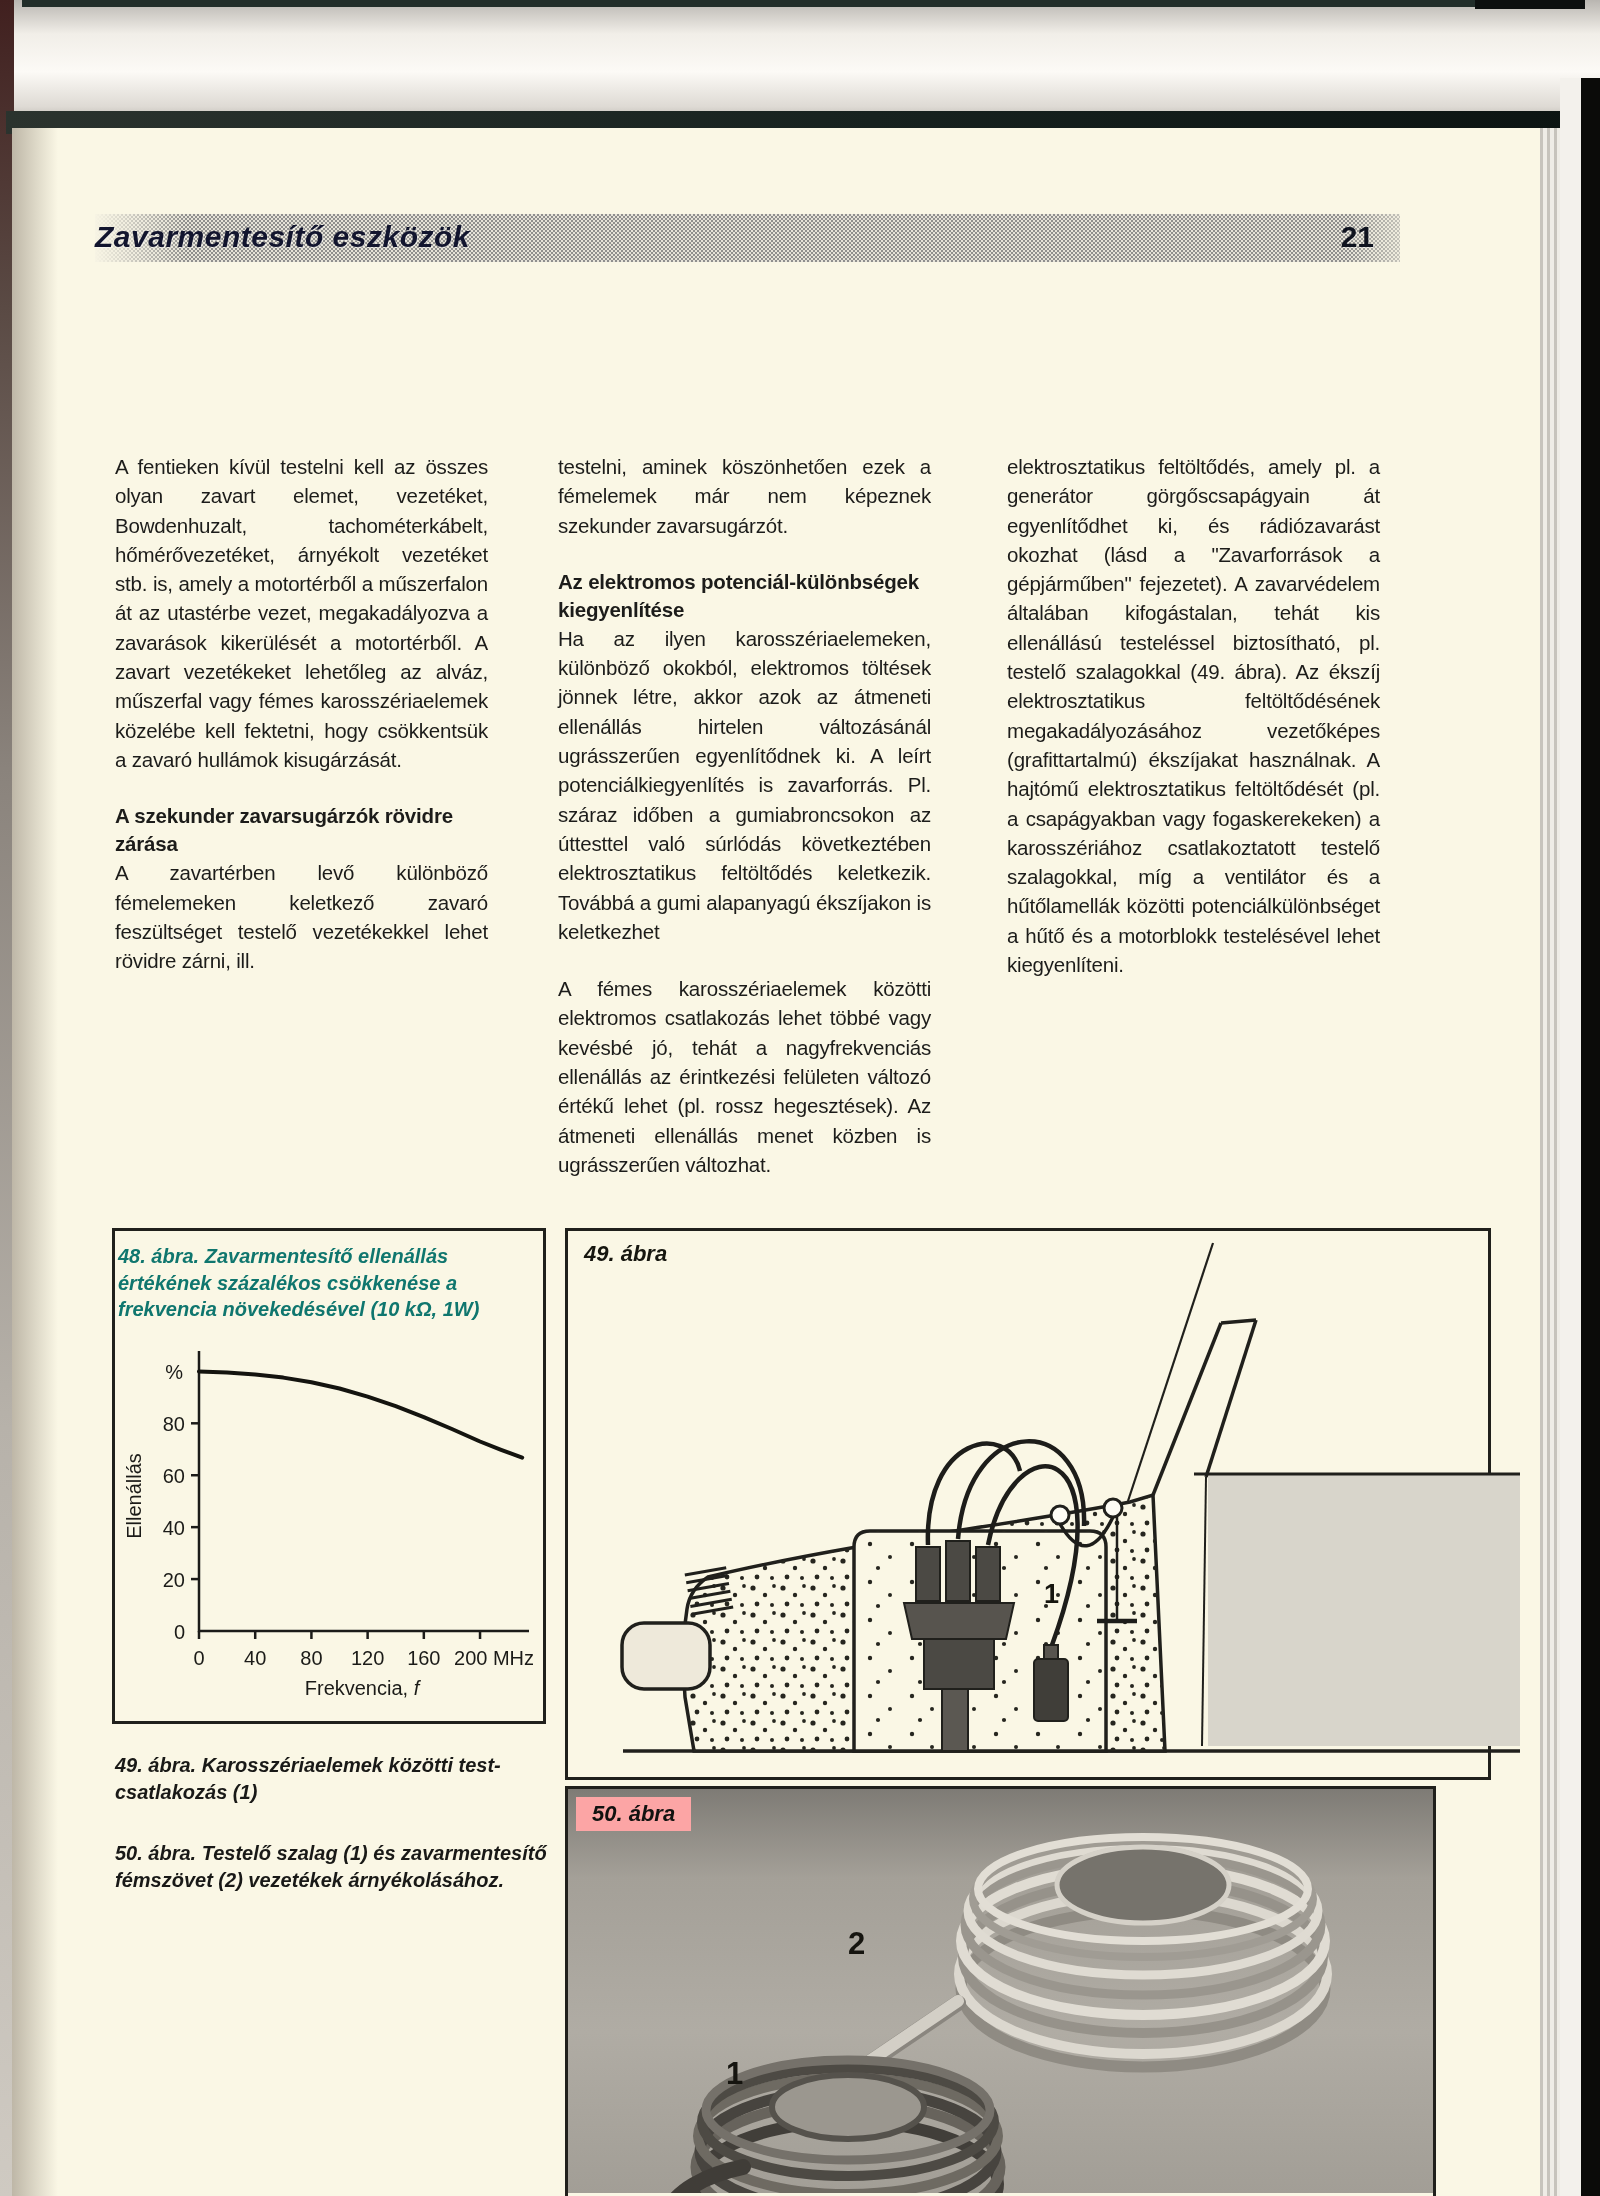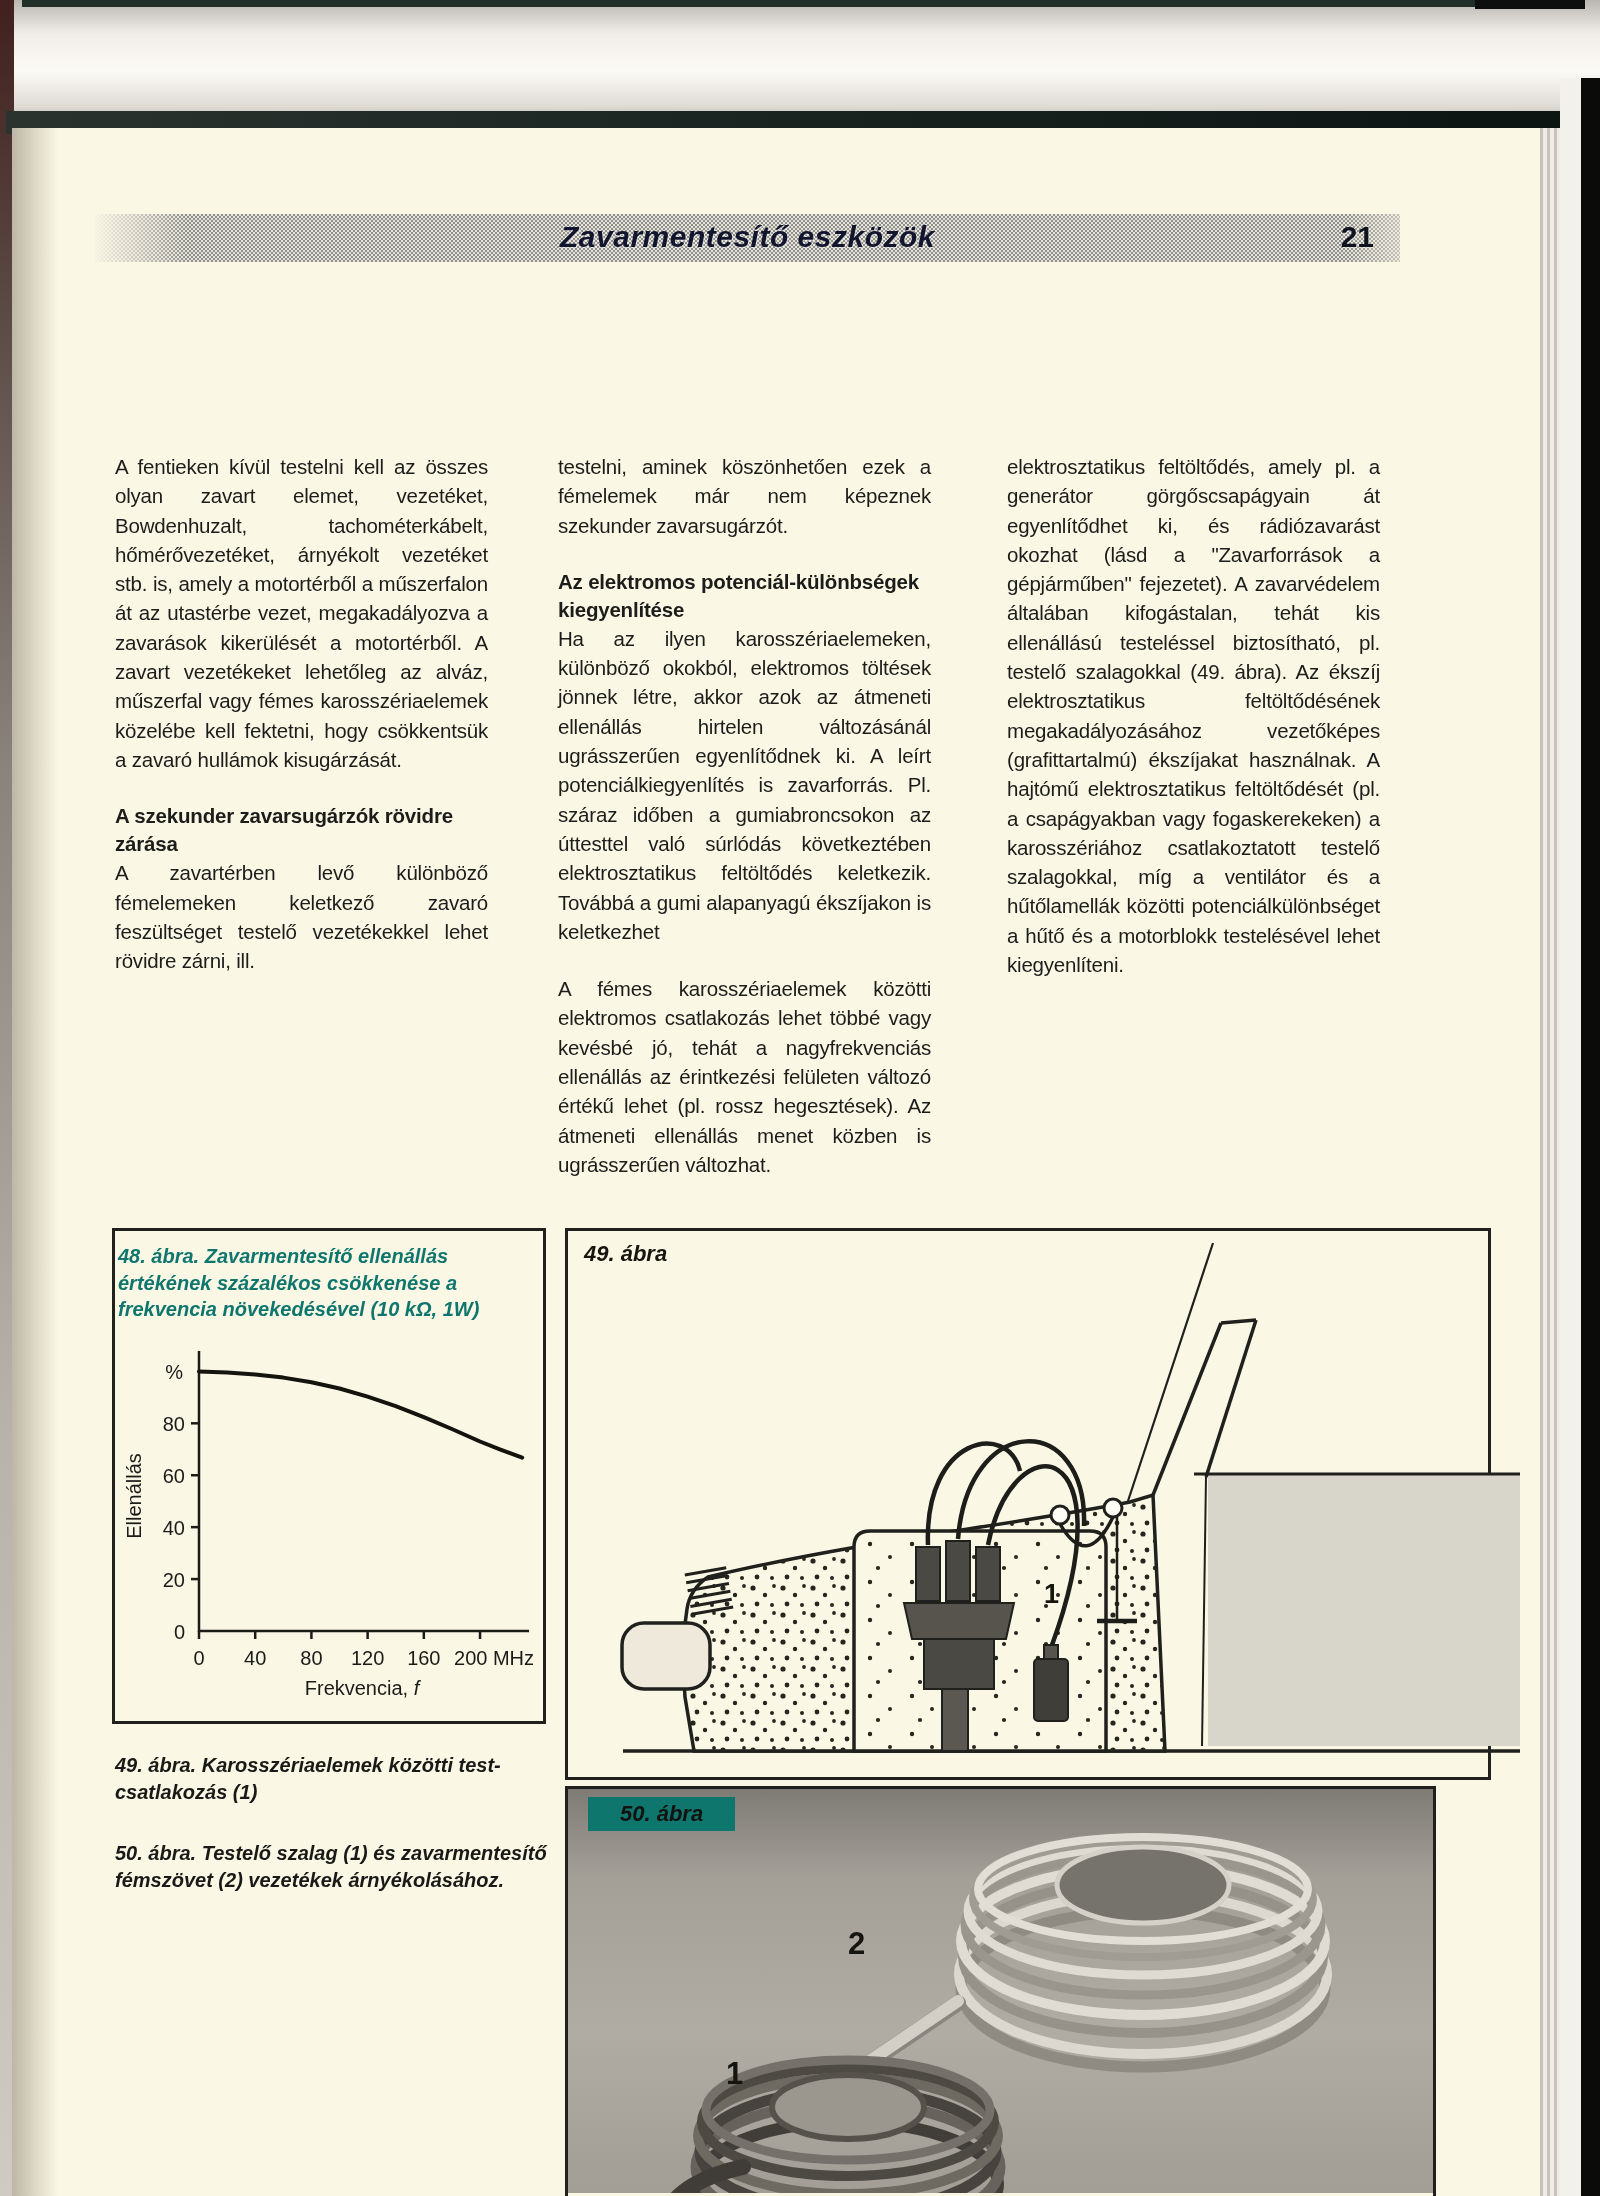--- a/index.html
+++ b/index.html
@@ -21,21 +21,21 @@
   #right-edge-lines{position:absolute;left:1540px;top:128px;width:24px;height:2068px;
     background:repeating-linear-gradient(90deg,#c7c3bc 0 3px,#efece6 3px 7px);}
   #right-white{position:absolute;left:1560px;top:78px;width:40px;height:2118px;background:#f3f1ec;}
   #right-black{position:absolute;left:1581px;top:78px;width:19px;height:2118px;background:#0b0b09;}
   
   #header-bar{position:absolute;left:95px;top:214px;width:1305px;height:48px;
     background-image:conic-gradient(#8f8f8d 25%,#e6e3d8 25% 50%,#8f8f8d 50% 75%,#e6e3d8 75%);
     background-size:4px 4px;}
   #header-bar::before{content:"";position:absolute;inset:0;
     background:linear-gradient(90deg,#f7f4e4 0%,rgba(247,244,228,0) 7%,rgba(247,244,228,0) 96%,rgba(247,244,228,.5) 100%);}
-  #header-title{position:absolute;left:0;top:6px;width:100%;text-align:center;
+  #header-title{position:absolute;left:0;top:6px;width:100%;text-align:left;
     font-size:30px;font-weight:bold;font-style:italic;color:#12152e;letter-spacing:.5px;
     text-shadow:1px 1px 0 rgba(255,255,255,.45);}
   #header-page-num{position:absolute;right:26px;top:6px;font-size:30px;font-weight:bold;
     color:#0f131f;text-shadow:1px 1px 0 rgba(255,255,255,.4);}
   
   .col{position:absolute;top:452px;width:373px;font-size:20.5px;line-height:29.3px;
     color:#1c1c1a;text-align:justify;letter-spacing:-0.2px;}
   #col1{left:115px;} #col2{left:558px;} #col3{left:1007px;}
   .col p{margin:0 0 28px 0;}
   .col h3{margin:0;font-size:20.5px;line-height:28px;font-weight:bold;text-align:left;}
@@ -51,22 +51,22 @@
   #caption-49{top:1752px;} #caption-50{top:1840px;}
   
   #fig49-box{position:absolute;left:565px;top:1228px;width:926px;height:552px;
     border:3px solid #20201c;box-sizing:border-box;background:#faf7e5;}
   #fig49-label{position:absolute;left:16px;top:10px;font-size:22px;font-weight:bold;
     font-style:italic;color:#16160f;z-index:2;}
   #fig49-svg{position:absolute;left:0;top:0;}
   
   #fig50-box{position:absolute;left:565px;top:1786px;width:871px;height:410px;
     border:3px solid #20201c;border-bottom:none;box-sizing:border-box;overflow:hidden;}
-  #fig50-label{position:absolute;left:8px;top:8px;background:#0f766e;color:#121210;
-    font-size:22px;font-weight:bold;font-style:italic;padding:4px 32px;z-index:2;margin-left:12px;}
+  #fig50-label{position:absolute;left:8px;top:8px;background:#fca5a5;color:#121210;
+    font-size:22px;font-weight:bold;font-style:italic;padding:4px 16px;z-index:2;}
   #fig50-svg{position:absolute;left:0;top:0;}
   text{font-family:"Liberation Sans",sans-serif;}
 </style>
 </head>
 <body>
 
 <div id="canvas">
 
   <div id="top-band"></div>
   <div id="top-line"></div>

